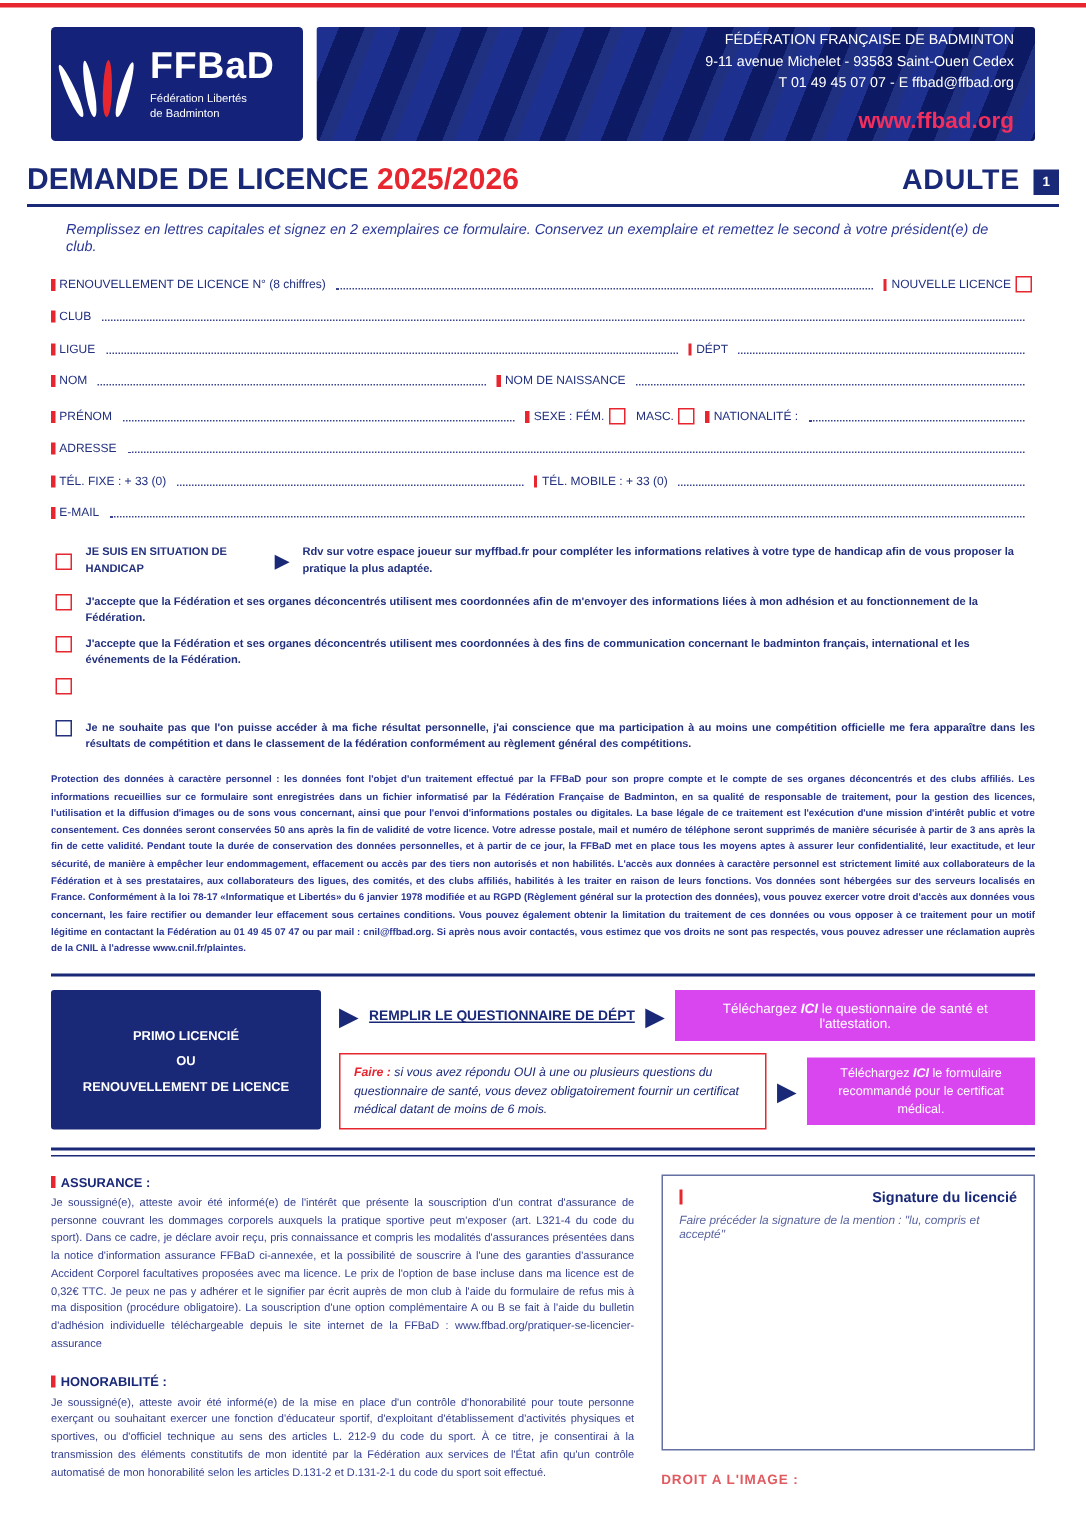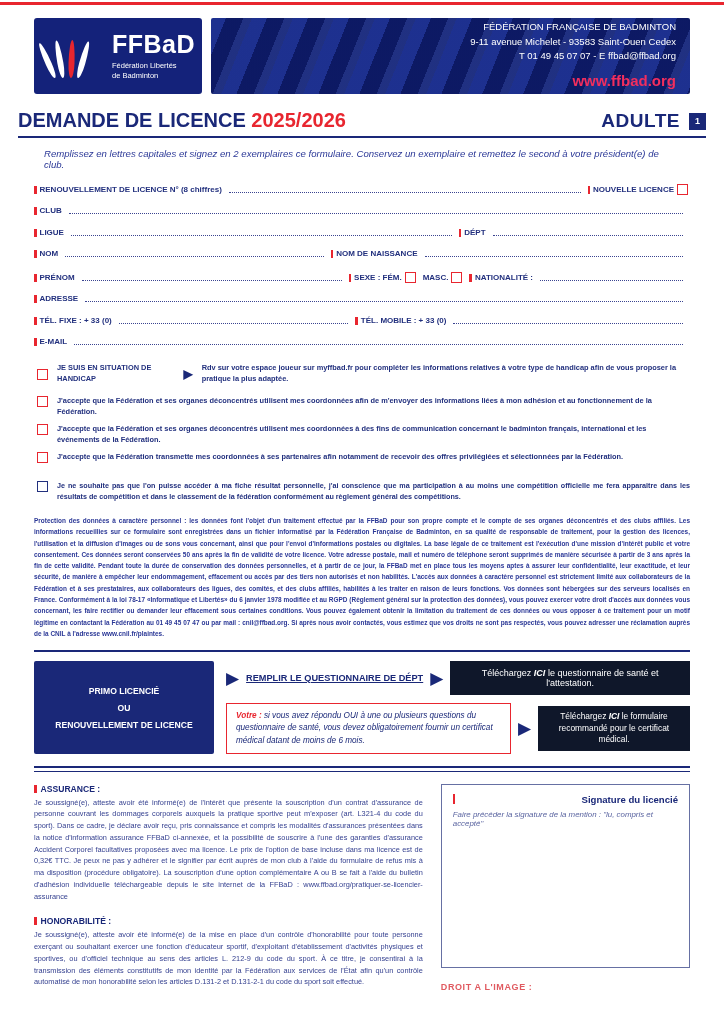--- a/index.html
+++ b/index.html
@@ -1,20 +1,20 @@
 <!DOCTYPE html>
 <html><head>
 <meta charset="utf-8">
 <style>
   html,body{margin:0;padding:0;background:#fff;}
   body{width:724px;height:1024px;font-family:"Liberation Sans",sans-serif;color:#1a2878;overflow:hidden;}
   .topline{height:3px;background:#e8262f;margin-top:2px;}
   
   .header{display:flex;margin:13px 34px 0;gap:9px;}
-  .logo-box{background:#14227a;width:168px;height:76px;border-radius:3px;display:flex;align-items:center;padding-left:16px;gap:28px;box-sizing:border-box;}
+  .logo-box{background:#14227a;width:168px;height:76px;border-radius:3px;display:flex;align-items:center;padding-left:16px;gap:16px;box-sizing:border-box;}
   .logo-mark{position:relative;width:34px;height:52px;}
   .petal{position:absolute;width:6px;height:38px;background:#fff;border-radius:50%/60% 60% 40% 40%;bottom:4px;transform-origin:bottom center;}
   .p1{left:2px;transform:rotate(-24deg);}
   .p2{left:10px;transform:rotate(-10deg);}
   .p3{left:18px;transform:rotate(2deg);background:#e8262f;}
   .p4{left:25px;transform:rotate(16deg);}
   .brand{display:flex;flex-direction:column;color:#fff;}
   .brand-name{font-size:25px;font-weight:bold;letter-spacing:.5px;line-height:1;}
   .brand-sub{font-size:7.5px;margin-top:4px;line-height:1.3;}
   .banner{flex:1;height:76px;border-radius:2px;background:#0d1a66;background-image:repeating-linear-gradient(112deg,rgba(60,90,220,.35) 0 14px,rgba(10,18,80,.1) 14px 30px,rgba(120,150,255,.18) 30px 38px);display:flex;flex-direction:column;justify-content:center;align-items:flex-end;padding-right:14px;box-sizing:border-box;color:#fff;font-size:9.5px;line-height:1.55;text-align:right;}
@@ -23,21 +23,21 @@
   .title-wrap{margin:15px 18px 0;border-bottom:2.5px solid #1a2878;display:flex;justify-content:space-between;align-items:flex-end;padding-bottom:4px;}
   .title-left{font-size:20px;font-weight:bold;}
   .t-navy{color:#1a2878;}
   .t-red{color:#e8262f;}
   .title-right{display:flex;align-items:center;gap:9px;}
   .adulte{font-size:19px;color:#1a2878;font-weight:600;letter-spacing:.5px;}
   .pagenum{background:#1a2878;color:#fff;width:17px;height:17px;display:flex;align-items:center;justify-content:center;font-size:9px;font-weight:bold;}
   .instruction{margin:10px 44px 0;font-style:italic;color:#2a3796;font-size:9.6px;}
   
   .form{margin:7px 34px 0;}
-  .row{display:flex;align-items:flex-end;margin-top:13.5px;font-size:8px;font-weight:bold;color:#22307e;}
+  .row{display:flex;align-items:flex-end;margin-top:13.5px;font-size:8px;font-weight:normal;color:#22307e;}
   .lbl{white-space:nowrap;display:inline-flex;align-items:center;gap:3px;line-height:1;}
   .rb{width:2.5px;height:8px;background:#e8262f;display:inline-block;flex:none;}
   .dots{flex:1;border-bottom:1.6px dotted #3a4490;height:2px;margin:0 7px 1px 7px;}
   .dots.f2{flex:2;} .dots.f05{flex:.55;} .dots.f07{flex:.75;}
   .cb{width:9px;height:9px;border:1.6px solid #e8262f;display:inline-block;background:#fff;flex:none;margin:0 2px -1px 3px;}
   .cb.blue{border-color:#22307e;}
   
   .chk-line{display:flex;align-items:flex-start;gap:7px;margin:0 34px;font-size:7.4px;font-weight:bold;color:#22307e;line-height:1.45;}
   .chk-line .cb{margin-top:0;}
   .handicap{margin-top:17px;align-items:center;}
@@ -48,21 +48,21 @@
   .results{margin-top:18px;font-size:7.2px;text-align:justify;}
   .privacy{margin:13px 34px 0;font-size:6.45px;color:#2a3796;font-weight:600;text-align:justify;line-height:1.75;}
   .hr1{border-top:2px solid #1a2878;margin:11px 34px 0;}
   
   .primo{display:flex;gap:12px;margin:9px 34px 0;align-items:stretch;}
   .primo-box{background:#1a2878;color:#fff;width:180px;display:flex;flex-direction:column;justify-content:center;text-align:center;font-weight:bold;font-size:8.6px;gap:7px;border-radius:2px;flex:none;padding:8px 4px;box-sizing:border-box;}
   .primo-right{flex:1;display:flex;flex-direction:column;gap:8px;justify-content:space-between;}
   .rowA{display:flex;align-items:center;gap:7px;}
   .big-arrow{color:#1a2878;font-size:17px;line-height:1;flex:none;}
   .q-link{color:#1a2878;font-weight:bold;text-decoration:underline;font-size:9.2px;white-space:nowrap;}
-  .dl-btn{background:#0f172a;color:#fff;font-size:9px;padding:7px 10px;text-align:center;flex:1;}
+  .dl-btn{background:#d946ef;color:#fff;font-size:9px;padding:7px 10px;text-align:center;flex:1;}
   .dl-btn .ici{font-weight:bold;font-style:italic;}
   .rowB{display:flex;align-items:center;gap:7px;}
   .rappel-box{border:1.5px solid #e8262f;padding:6px 9px;font-style:italic;font-size:8.2px;color:#1a2878;flex:1;line-height:1.5;}
   .rappel-label{color:#e8262f;font-weight:bold;}
   .dl-btn.small{flex:none;width:138px;font-size:8.4px;padding:5px 7px;line-height:1.4;}
   .dbl{border-top:2.5px solid #1a2878;border-bottom:1.2px solid #1a2878;height:2.5px;margin:12px 34px 0;}
   
   .cols{display:flex;gap:18px;margin:12px 34px 0;}
   .col-left{flex:1.56;}
   .col-right{flex:1;}
@@ -217,21 +217,20 @@
   <div class="chk-line">
     <span class="cb"></span>
     <span>J'accepte que la Fédération et ses organes déconcentrés utilisent mes coordonnées afin de m'envoyer des informations liées à mon adhésion et au fonctionnement de la Fédération.</span>
   </div>
   <div class="chk-line">
     <span class="cb"></span>
     <span>J'accepte que la Fédération et ses organes déconcentrés utilisent mes coordonnées à des fins de communication concernant le badminton français, international et les événements de la Fédération.</span>
   </div>
   <div class="chk-line">
     <span class="cb"></span>
-    <span>J'accepte que la Fédération transmette mes coordonnées à ses partenaires afin notamment de recevoir des offres privilégiées et sélectionnées par la Fédération.</span>
   </div>
 </div>
 <div class="chk-line results">
   <span class="cb blue"></span>
   <span>Je ne souhaite pas que l'on puisse accéder à ma fiche résultat personnelle, j'ai conscience que ma participation à au moins une compétition officielle me fera apparaître dans les résultats de compétition et dans le classement de la fédération conformément au règlement général des compétitions.</span>
 </div>
 
 <div class="privacy">Protection des données à caractère personnel : les données font l'objet d'un traitement effectué par la FFBaD pour son propre compte et le compte de ses organes déconcentrés et des clubs affiliés. Les informations recueillies sur ce formulaire sont enregistrées dans un fichier informatisé par la Fédération Française de Badminton, en sa qualité de responsable de traitement, pour la gestion des licences, l'utilisation et la diffusion d'images ou de sons vous concernant, ainsi que pour l'envoi d'informations postales ou digitales. La base légale de ce traitement est l'exécution d'une mission d'intérêt public et votre consentement. Ces données seront conservées 50 ans après la fin de validité de votre licence. Votre adresse postale, mail et numéro de téléphone seront supprimés de manière sécurisée à partir de 3 ans après la fin de cette validité. Pendant toute la durée de conservation des données personnelles, et à partir de ce jour, la FFBaD met en place tous les moyens aptes à assurer leur confidentialité, leur exactitude, et leur sécurité, de manière à empêcher leur endommagement, effacement ou accès par des tiers non autorisés et non habilités. L'accès aux données à caractère personnel est strictement limité aux collaborateurs de la Fédération et à ses prestataires, aux collaborateurs des ligues, des comités, et des clubs affiliés, habilités à les traiter en raison de leurs fonctions. Vos données sont hébergées sur des serveurs localisés en France. Conformément à la loi 78-17 «Informatique et Libertés» du 6 janvier 1978 modifiée et au RGPD (Règlement général sur la protection des données), vous pouvez exercer votre droit d'accès aux données vous concernant, les faire rectifier ou demander leur effacement sous certaines conditions. Vous pouvez également obtenir la limitation du traitement de ces données ou vous opposer à ce traitement pour un motif légitime en contactant la Fédération au 01 49 45 07 47 ou par mail : cnil@ffbad.org. Si après nous avoir contactés, vous estimez que vos droits ne sont pas respectés, vous pouvez adresser une réclamation auprès de la CNIL à l'adresse www.cnil.fr/plaintes.</div>
 
 <div class="hr1"></div>
@@ -243,21 +242,21 @@
     <span>RENOUVELLEMENT DE LICENCE</span>
   </div>
   <div class="primo-right">
     <div class="rowA">
       <span class="big-arrow">▶</span>
       <span class="q-link">REMPLIR LE QUESTIONNAIRE DE DÉPT</span>
       <span class="big-arrow">▶</span>
       <span class="dl-btn"><span>Téléchargez </span><span class="ici">ICI</span><span> le questionnaire de santé et l'attestation.</span></span>
     </div>
     <div class="rowB">
-      <span class="rappel-box"><span class="rappel-label">Votre : </span><span>si vous avez répondu OUI à une ou plusieurs questions du questionnaire de santé, vous devez obligatoirement fournir un certificat médical datant de moins de 6 mois.</span></span>
+      <span class="rappel-box"><span class="rappel-label">Faire : </span><span>si vous avez répondu OUI à une ou plusieurs questions du questionnaire de santé, vous devez obligatoirement fournir un certificat médical datant de moins de 6 mois.</span></span>
       <span class="big-arrow">▶</span>
       <span class="dl-btn small"><span>Téléchargez </span><span class="ici">ICI</span><span> le formulaire recommandé pour le certificat médical.</span></span>
     </div>
   </div>
 </div>
 
 <div class="dbl"></div>
 
 <div class="cols">
   <div class="col-left">

